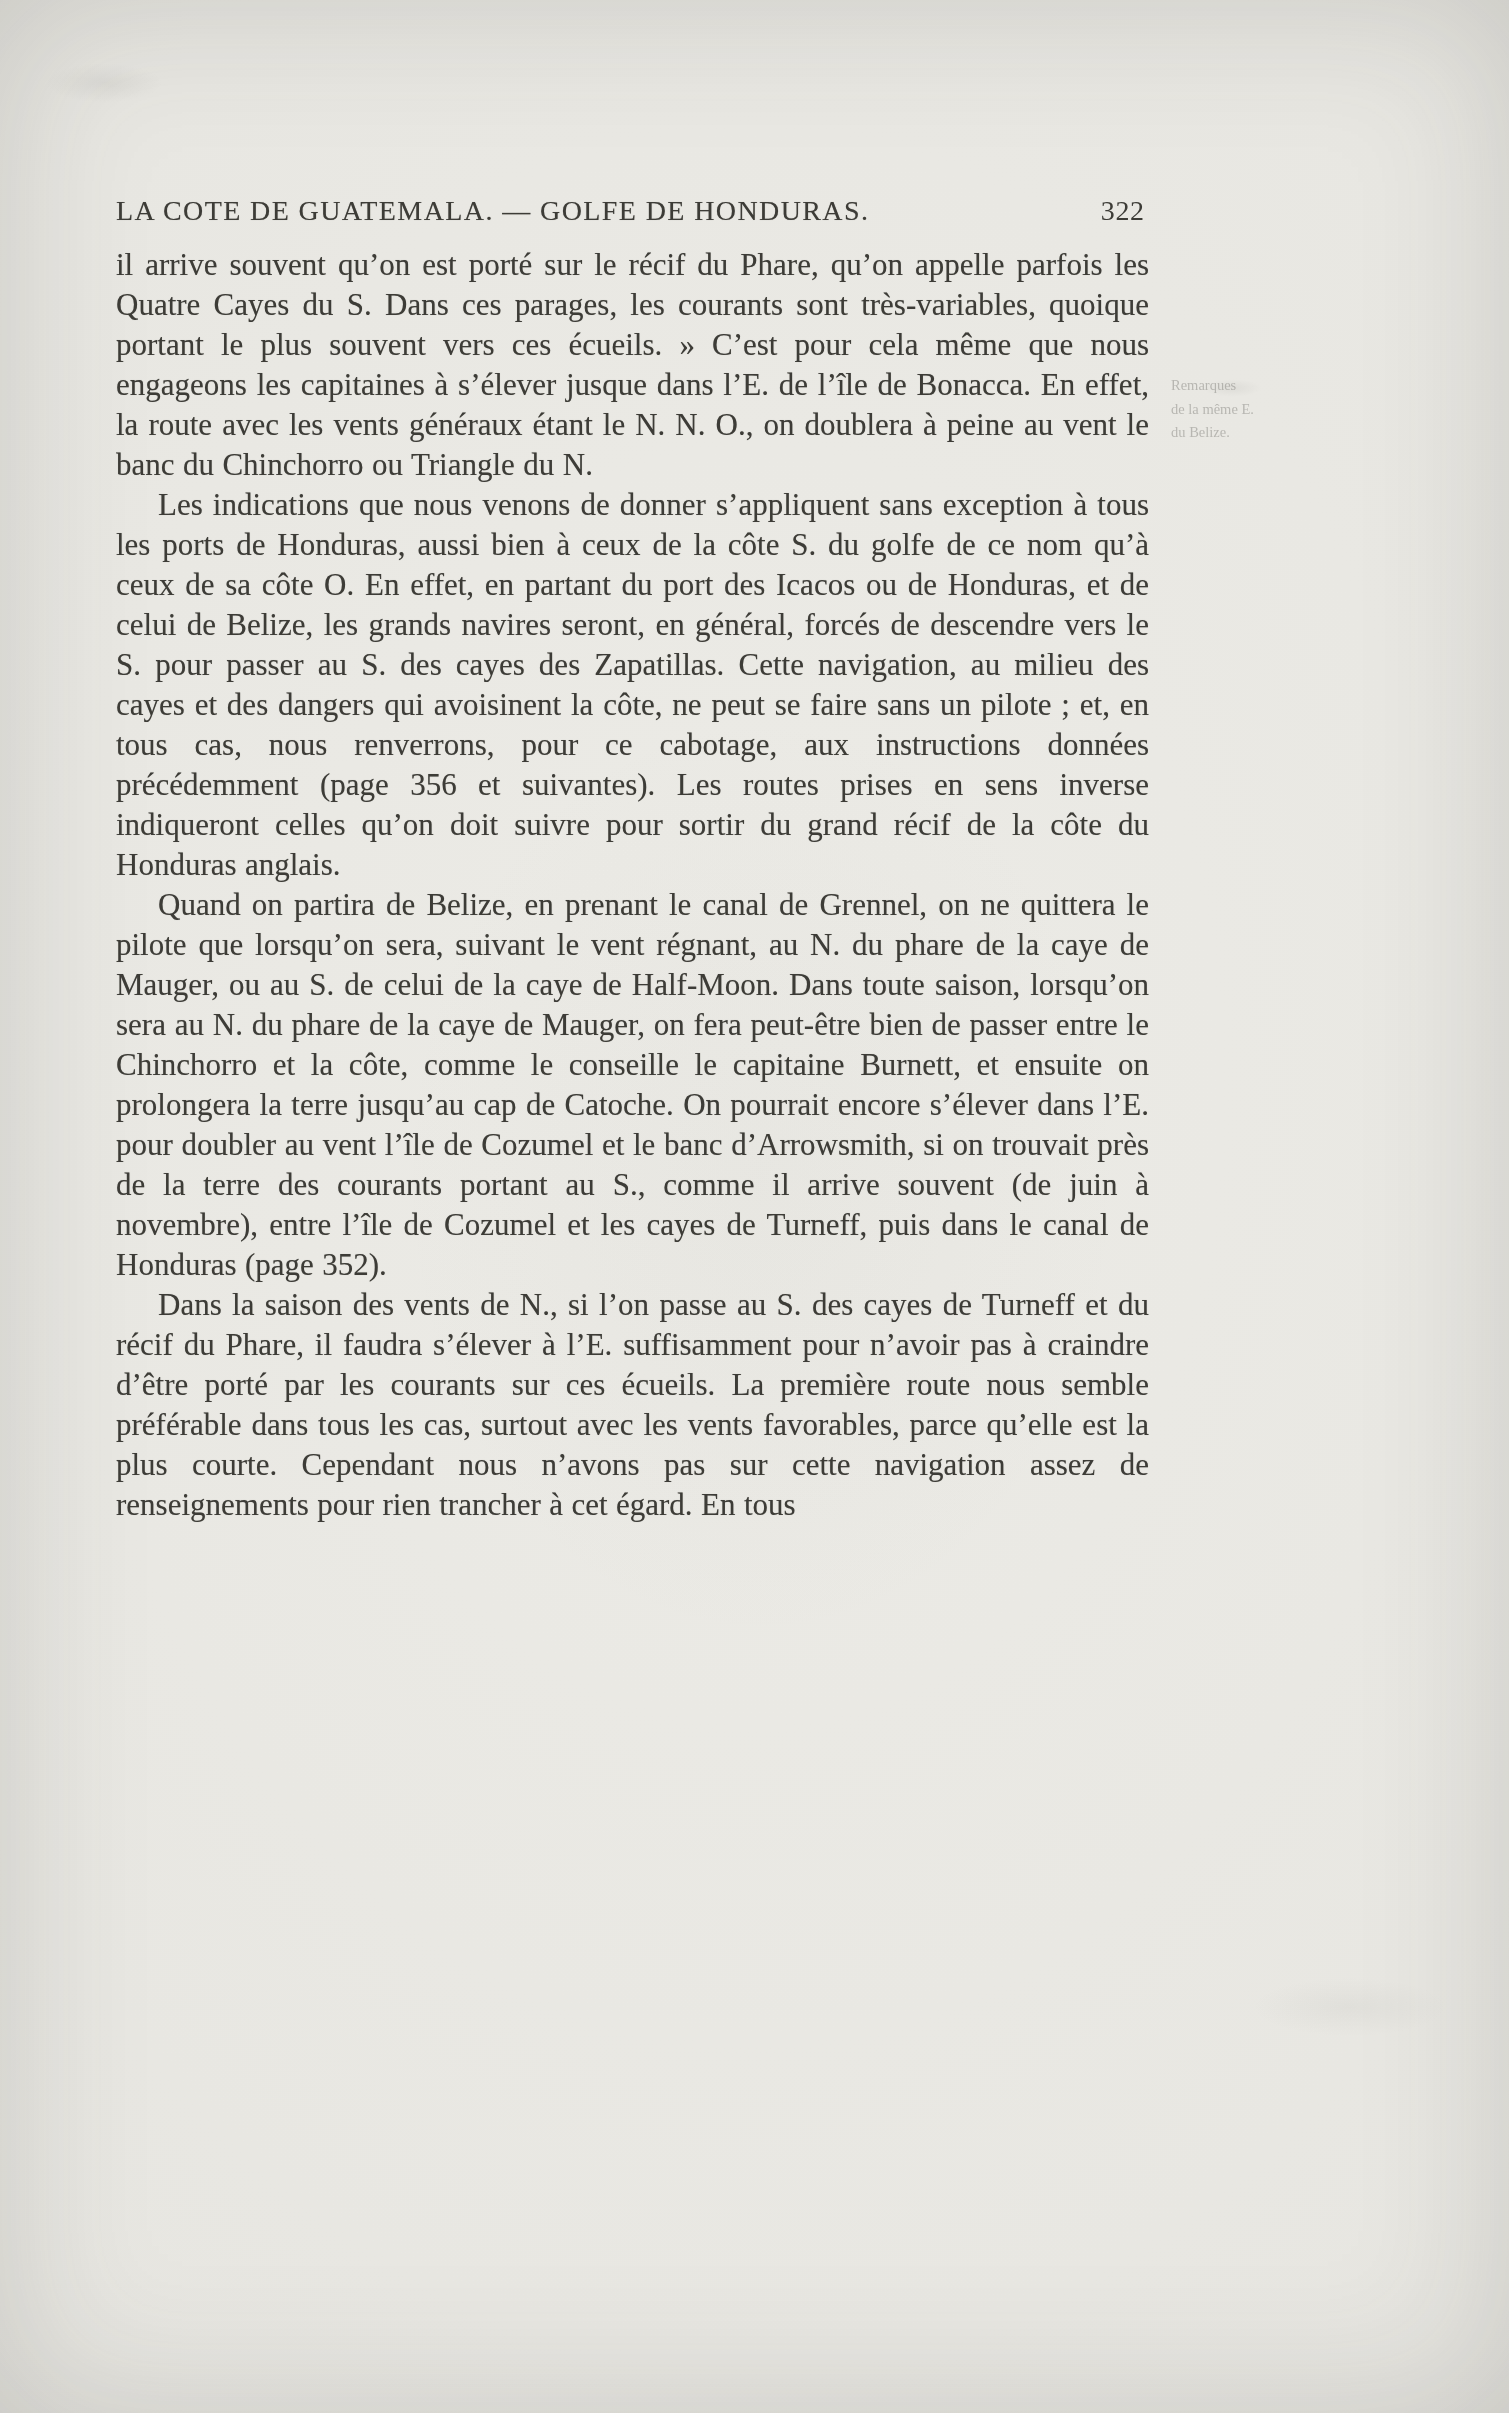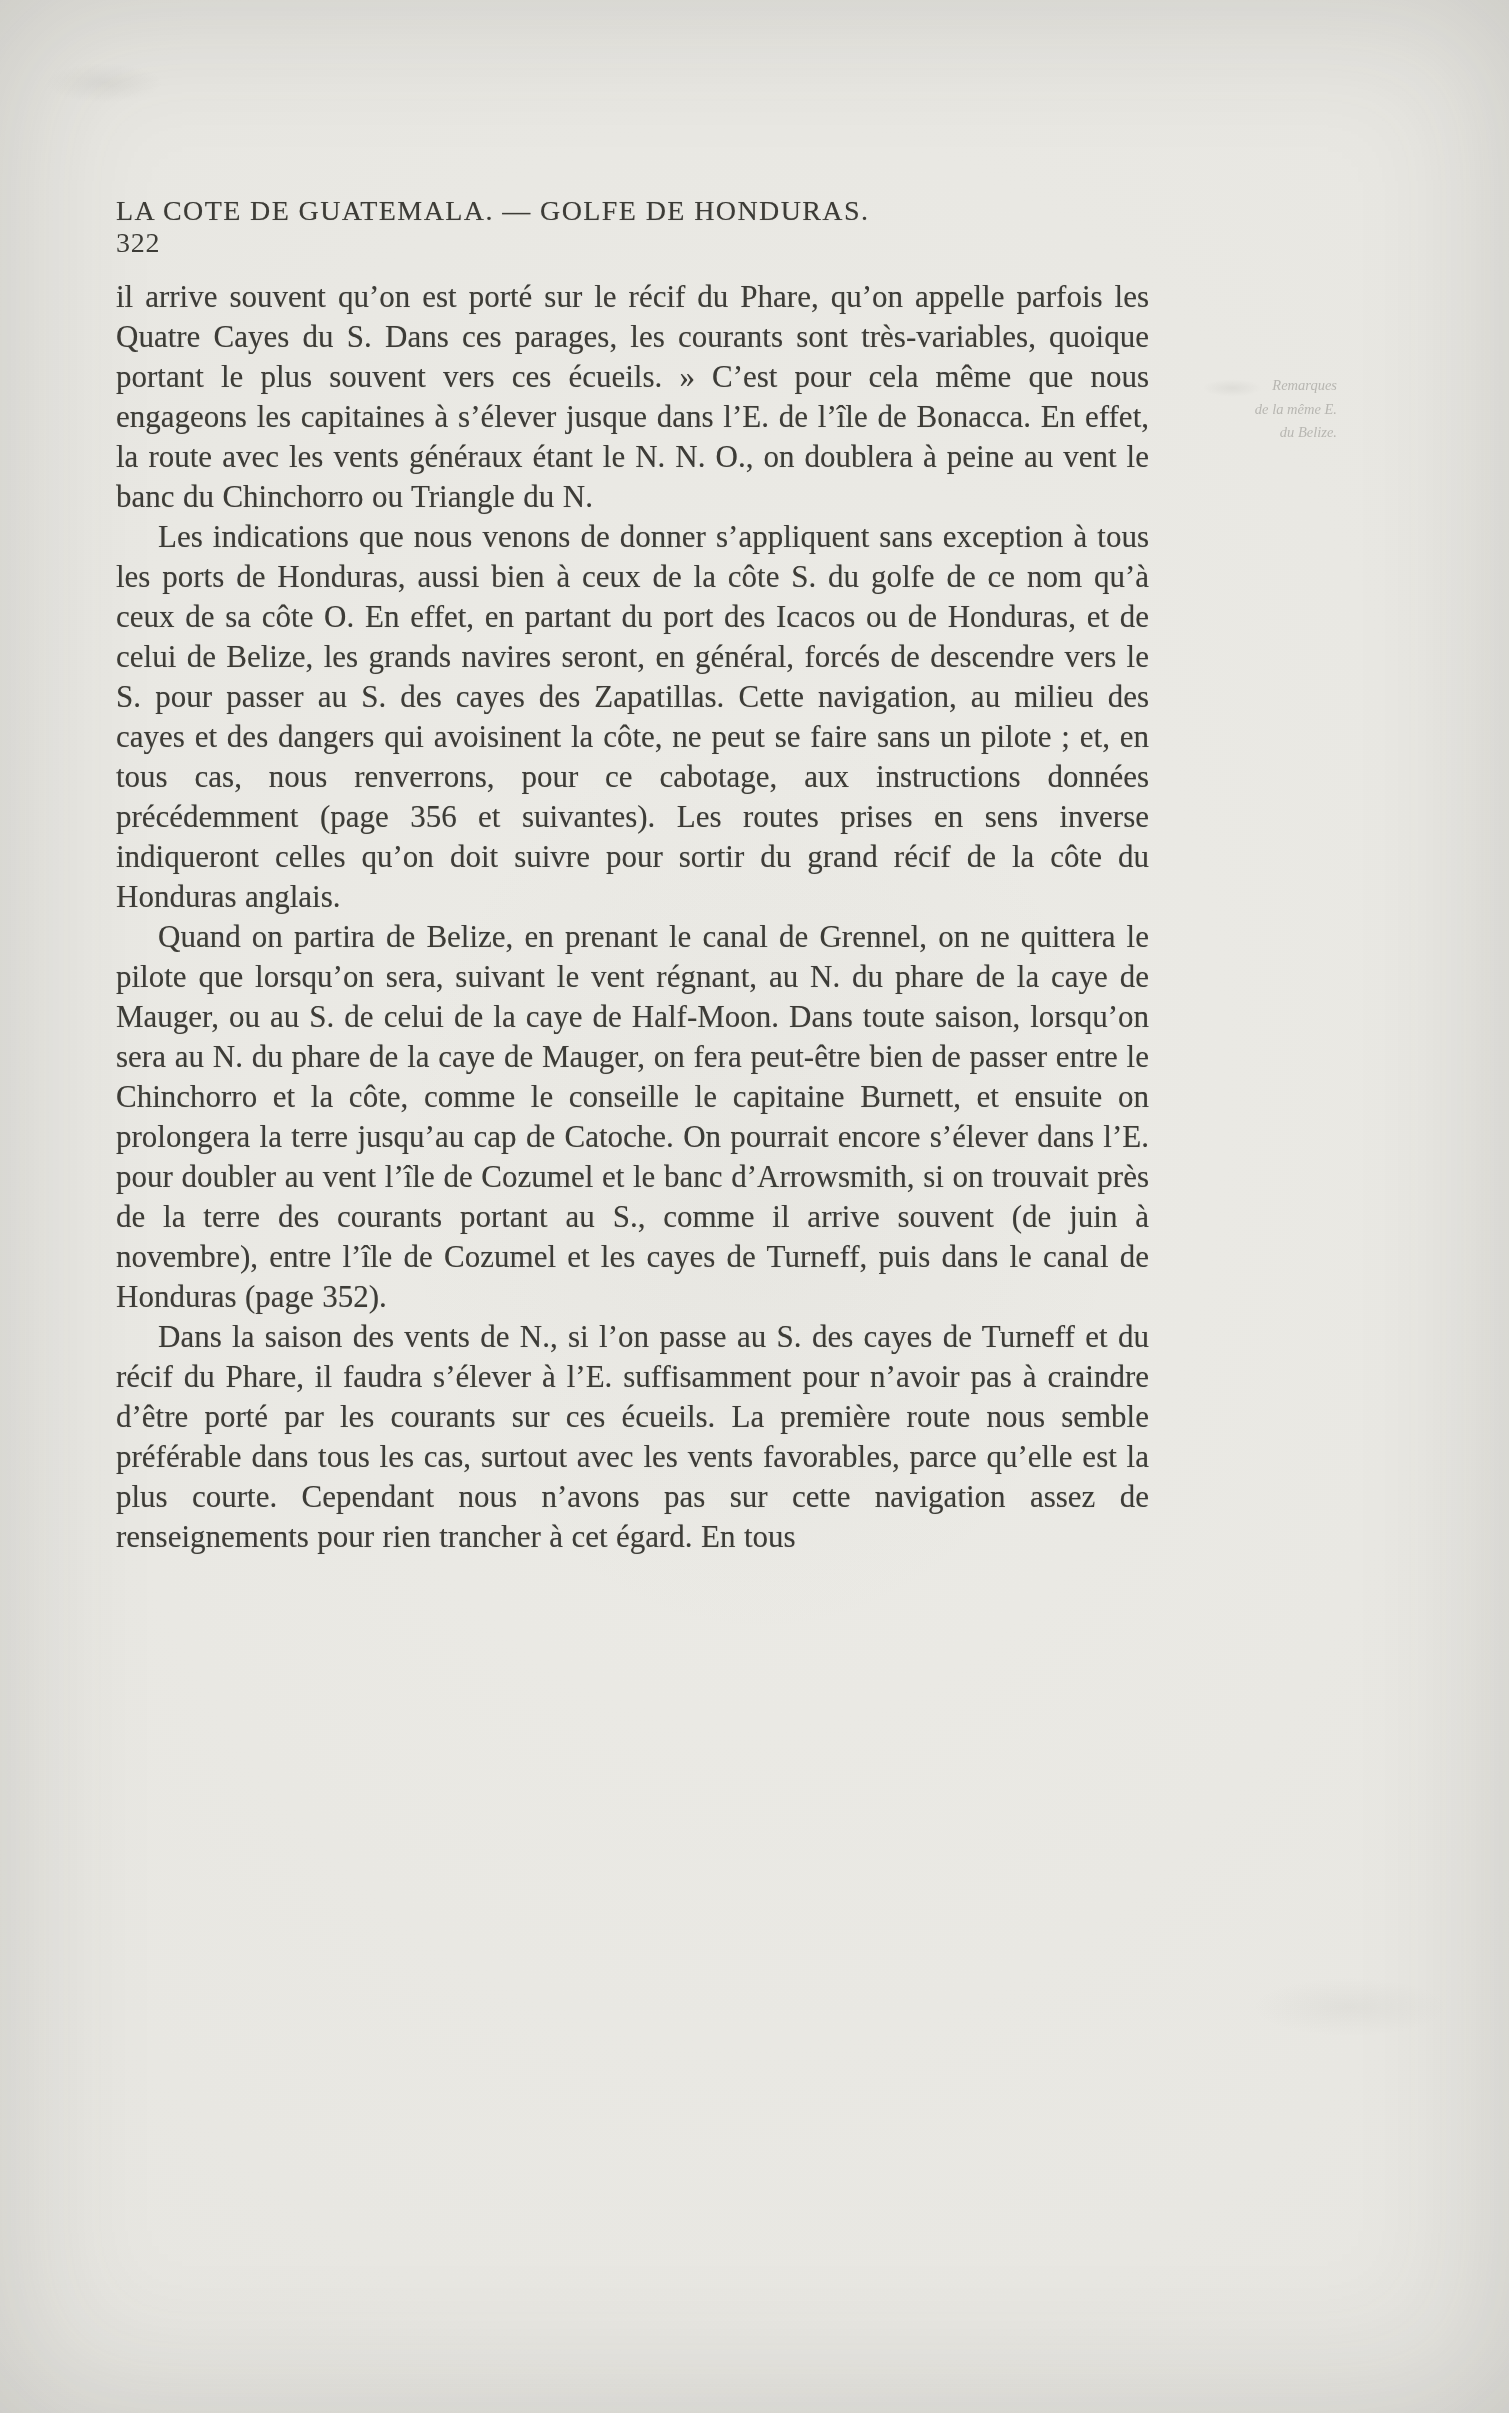--- a/index.html
+++ b/index.html
@@ -33,21 +33,20 @@
   }
   .running-head{
     display:flex;
     justify-content:space-between;
     align-items:baseline;
     margin-top:195px;
     margin-bottom:18px;
     font-size:28px;
     letter-spacing:1.4px;
     white-space:nowrap;
-    flex-direction:column;
   }
   .running-head .title{
     text-shadow:0 0 0.7px rgba(60,60,55,0.45);
   }
   .running-head .folio{
     letter-spacing:0.7px;
     padding-right:4.2px;
   }
   #paragraphs p{
     margin:0;
@@ -60,22 +59,20 @@
   #paragraphs p.indent{ text-indent:42px; }
   .margin-note{
     position:absolute;
     left:1171px;top:374px;
     width:166px;
     font-size:14.5px;
     line-height:23.5px;
     color:#8f8e89;
     opacity:0.55;
     filter:blur(0.4px);
-    font-style:italic;
-    text-align:right;
   }
   .margin-note div{white-space:nowrap;}
 </style>
 </head>
 <body>
 
 <div class="scan">
   <div class="ghost"></div>
 
   <div class="page-content">

